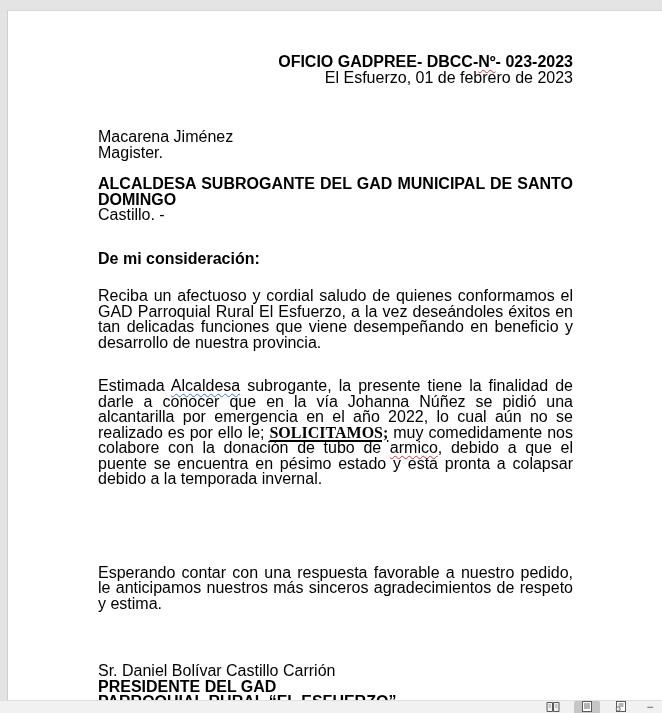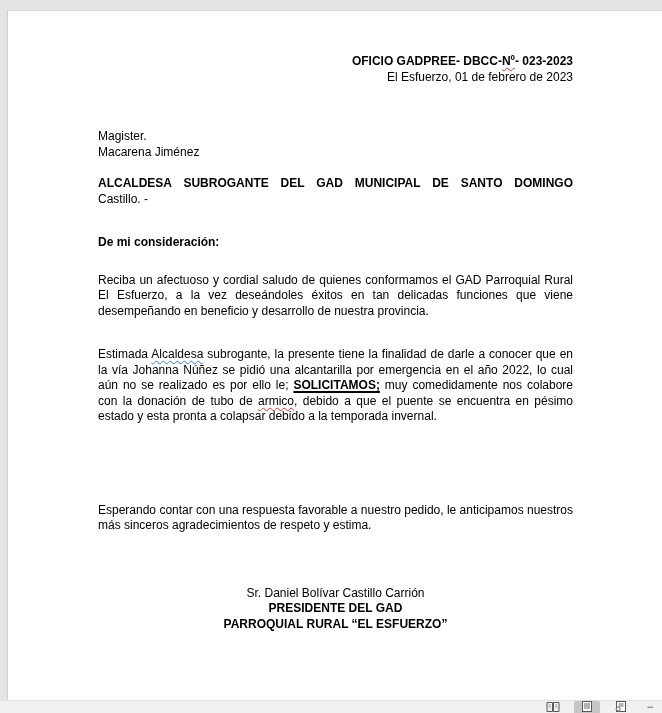--- a/index.html
+++ b/index.html
@@ -13,21 +13,21 @@
   .page {
     position: absolute;
     top: 10px; left: 7px; right: 0; bottom: 13px;
     background: #ffffff;
     border-left: 1px solid #cfcfcf;
     border-top: 1px solid #d8d8d8;
     overflow: hidden;
   }
   .content {
     padding: 43px 89px 0 90px;
-    font-size: 12px;
+    font-size: 16px;
     line-height: 15.5px;
     color: #000000;
   }
   .bold { font-weight: bold; }
   .right { text-align: right; }
   .just { text-align: justify; }
   .stretch { text-align: justify; text-align-last: justify; margin-top: 16px; }
   .sq-red {
     text-decoration-line: underline;
     text-decoration-style: wavy;
@@ -40,28 +40,29 @@
     text-decoration-style: wavy;
     text-decoration-color: #3a78c3;
     text-decoration-thickness: 1px;
     text-underline-offset: 2px;
   }
   .emph {
     font-weight: bold;
     text-decoration: underline;
     text-decoration-thickness: 1.5px;
     text-underline-offset: 2px;
+    font-family: Liberation Serif, serif;
   }
   .recipient  { margin-top: 44px; }
   .salutation { margin-top: 28px; }
   .p1 { margin-top: 22px; }
   .p2 { margin-top: 28px; }
   .p3 { margin-top: 78px; }
   .closing    { margin-top: 20px; }
-  .signature  { margin-top: 52px; text-align: center; }
+  .signature  { margin-top: 52px; }
 
   .statusbar {
     position: absolute;
     left: 0; right: 0; bottom: 0;
     height: 13px;
     background: #f1f1f1;
     border-top: 1px solid #e0e0e0;
     display: flex;
     align-items: center;
     justify-content: flex-end;
@@ -86,22 +87,22 @@
 </head>
 <body>
 
 <div class="page">
   <div class="content">
 
     <div class="right bold"><span>OFICIO GADPREE- DBCC-</span><span class="sq-red">Nº</span><span>- 023-2023</span></div>
     <div class="right">El Esfuerzo, 01 de febrero de 2023</div>
 
     <div class="recipient">
+      <div>Macarena Jiménez</div>
       <div>Magister.</div>
-      <div>Macarena Jiménez</div>
       <div class="bold stretch">ALCALDESA SUBROGANTE DEL GAD MUNICIPAL DE SANTO DOMINGO</div>
       <div>Castillo. -</div>
     </div>
 
     <div class="bold salutation">De mi consideración:</div>
 
     <p class="just p1">Reciba un afectuoso y cordial saludo de quienes conformamos el GAD Parroquial Rural El Esfuerzo, a la vez deseándoles éxitos en tan delicadas funciones que viene desempeñando en beneficio y desarrollo de nuestra provincia.</p>
 
     <p class="just p2"><span>Estimada </span><span class="sq-blue">Alcaldesa</span><span> subrogante, la presente tiene la finalidad de darle a conocer que en la vía Johanna Núñez se pidió una alcantarilla por emergencia en el año 2022, lo cual aún no se realizado es por ello le; </span><span class="emph">SOLICITAMOS;</span><span> muy comedidamente nos colabore con la donación de tubo de </span><span class="sq-red">armico</span><span>, debido a que el puente se encuentra en pésimo estado y esta pronta a colapsar debido a la temporada invernal.</span></p>
 

